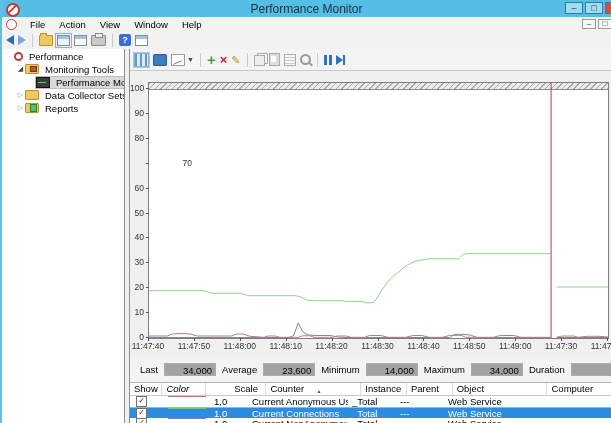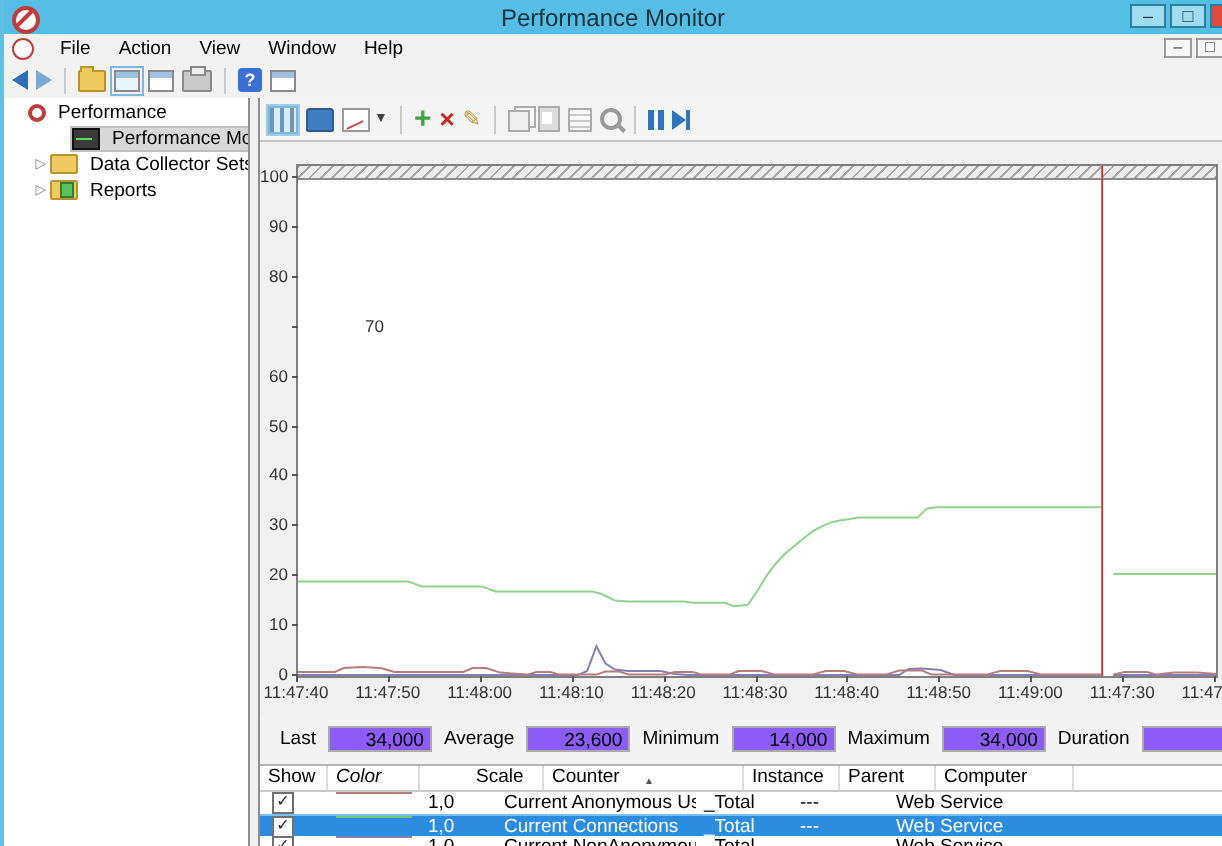--- a/index.html
+++ b/index.html
@@ -85,21 +85,21 @@
   .hatch{position:absolute;left:0;top:0;right:0;height:6px;border-bottom:1px solid #8a8a8a;
     background:#ececec repeating-linear-gradient(315deg,#a8a8a8 0 1px,transparent 1px 4px);}
   .plot svg{position:absolute;left:0;top:0;}
   .y-label{position:absolute;width:14px;text-align:right;font-size:8.5px;color:#333;}
   .y-tick{position:absolute;width:3px;height:1px;background:#555;left:16px;}
   .x-label{position:absolute;width:44px;text-align:center;font-size:8.5px;color:#333;top:270px;}
   .x-tick{position:absolute;width:1px;height:3px;background:#555;top:267px;}
   
   .stats{position:absolute;left:0;top:312px;width:483px;height:17px;display:flex;align-items:center;gap:6px;padding-left:10px;box-sizing:border-box;}
   .stat-label{white-space:nowrap;}
-  .stat-box{width:52px;height:13px;border:1px solid #ababab;background:#8b5cf6;text-align:right;padding:0 3px;line-height:13px;box-sizing:border-box;overflow:hidden;}
+  .stat-box{width:52px;height:13px;border:1px solid #ababab;background:#a3a3a3;text-align:right;padding:0 3px;line-height:13px;box-sizing:border-box;overflow:hidden;}
   .stat-box.grow{flex:1;min-width:0;}
   
   .counter-table{position:absolute;left:0;top:333px;width:483px;background:#fff;border-top:1px solid #b5b5b5;}
   .t-header{display:flex;height:12px;border-bottom:1px solid #c9c9c9;align-items:center;}
   .t-header .hc{height:12px;line-height:12px;border-right:1px solid #dcdcdc;padding-left:4px;box-sizing:border-box;overflow:hidden;white-space:nowrap;position:relative;}
   .sort-arrow{position:absolute;font-size:5px;color:#555;top:2px;}
   .t-row{display:flex;height:11px;align-items:center;}
   .t-row .tc{height:11px;line-height:11px;padding-left:4px;box-sizing:border-box;overflow:hidden;white-space:nowrap;}
   .t-row.sel{background:#2b8ce0;color:#fff;border-top:1px solid #7cc0f2;box-sizing:border-box;}
   .chk{width:9px;height:9px;border:1px solid #707070;background:#fff;margin-left:6px;font-size:8px;line-height:8px;text-align:center;color:#222;}
@@ -137,20 +137,27 @@
     <span class="glyph-help">?</span>
     <span class="win-glyph"></span>
   </div>
 
   <div class="tree-panel" id="tree-panel">
       <div class="tree-row" style="padding-left: 3px;">
         <span class="exp"></span>
         <span class="sel-wrap">
           <span class="ticon console-root"></span>
           <span class="tree-label">Performance</span>
+        </span>
+      </div>
+      <div class="tree-row" style="padding-left: 14px;">
+        <span class="exp">◢</span>
+        <span class="sel-wrap">
+          <span class="ticon folder-tools"></span>
+          <span class="tree-label">Monitoring Tools</span>
         </span>
       </div>
       <div class="tree-row selected" style="padding-left: 25px;">
         <span class="exp"></span>
         <span class="sel-wrap">
           <span class="ticon perfmon"></span>
           <span class="tree-label">Performance Monitor</span>
         </span>
       </div>
       <div class="tree-row" style="padding-left: 14px;">
@@ -285,20 +292,21 @@
       </div>
 
     <div class="counter-table" id="counter-table">
         <div class="t-header">
           <div class="hc" style="width: 34px;">Show</div>
           <div class="hc" style="width: 46px; font-style: italic;">Color</div>
           <div class="hc" style="width: 38px; margin-left: 24px;">Scale</div>
           <div class="hc" style="width: 100px;">Counter<span class="sort-arrow" style="left: 50px;">▲</span></div>
           <div class="hc" style="width: 48px;">Instance</div>
           <div class="hc" style="width: 48px;">Parent</div>
+          <div class="hc" style="width: 100px;">Object</div>
           <div class="hc" style="width: 69px;">Computer</div>
         </div>
         <div class="t-row">
           <div class="tc" style="width: 34px; padding-left: 0px;">
             <div class="chk">✓</div>
           </div>
           <div class="tc" style="width: 46px; padding-left: 0px;">
             <div class="swatch" style="background: rgb(185, 124, 124);"></div>
           </div>
           <div class="tc" style="width: 38px;">1,0</div>

